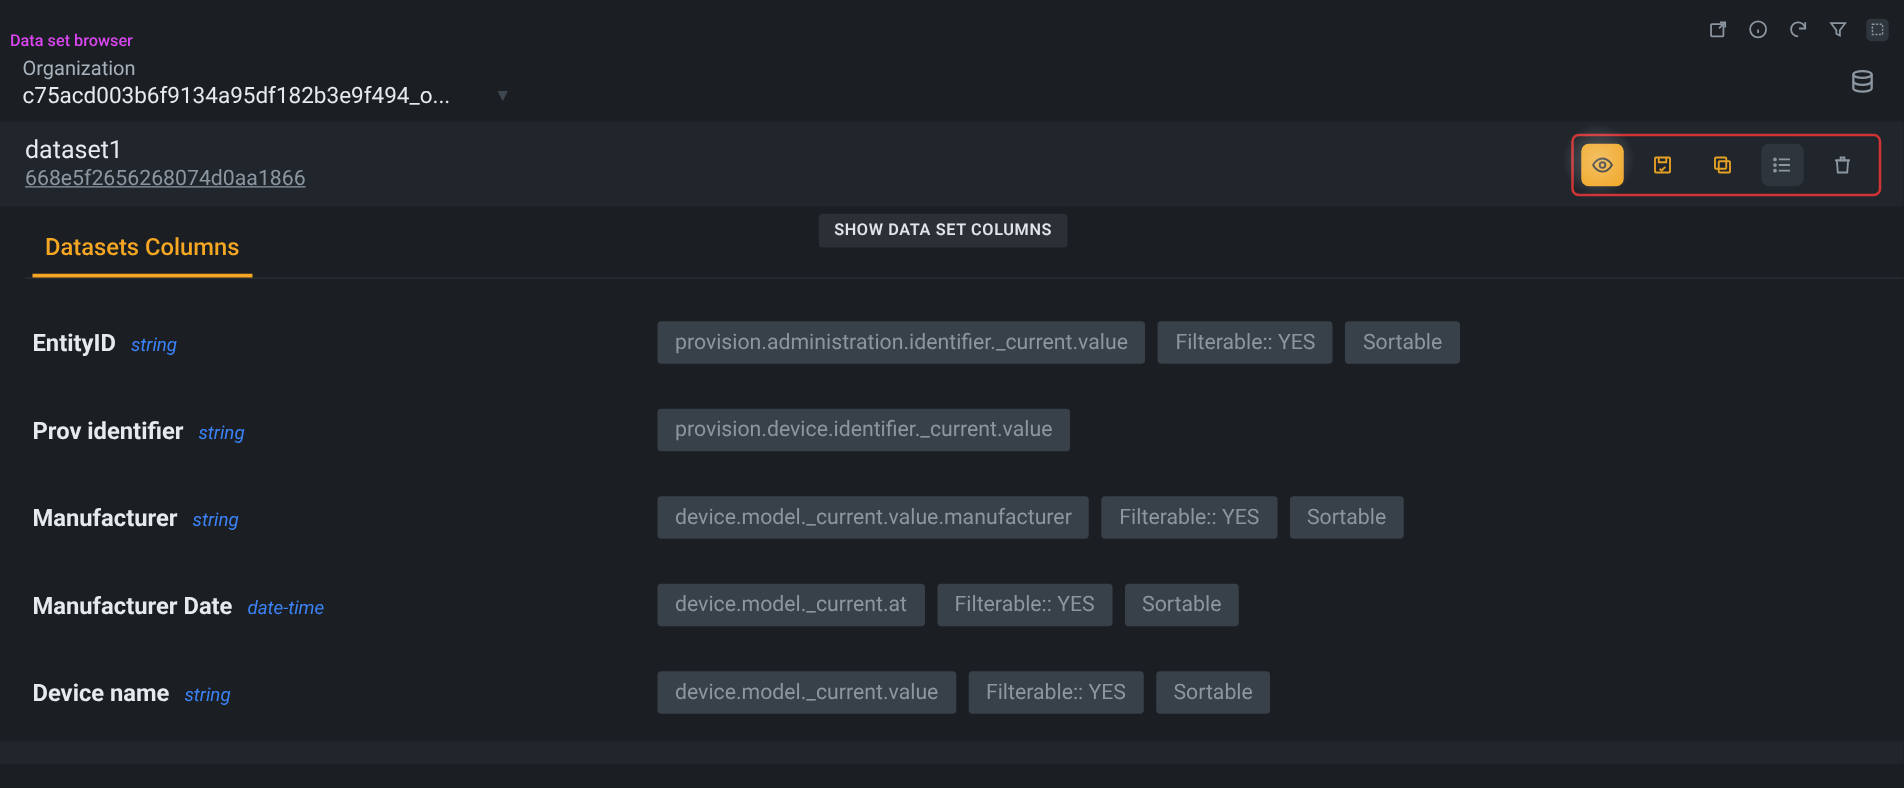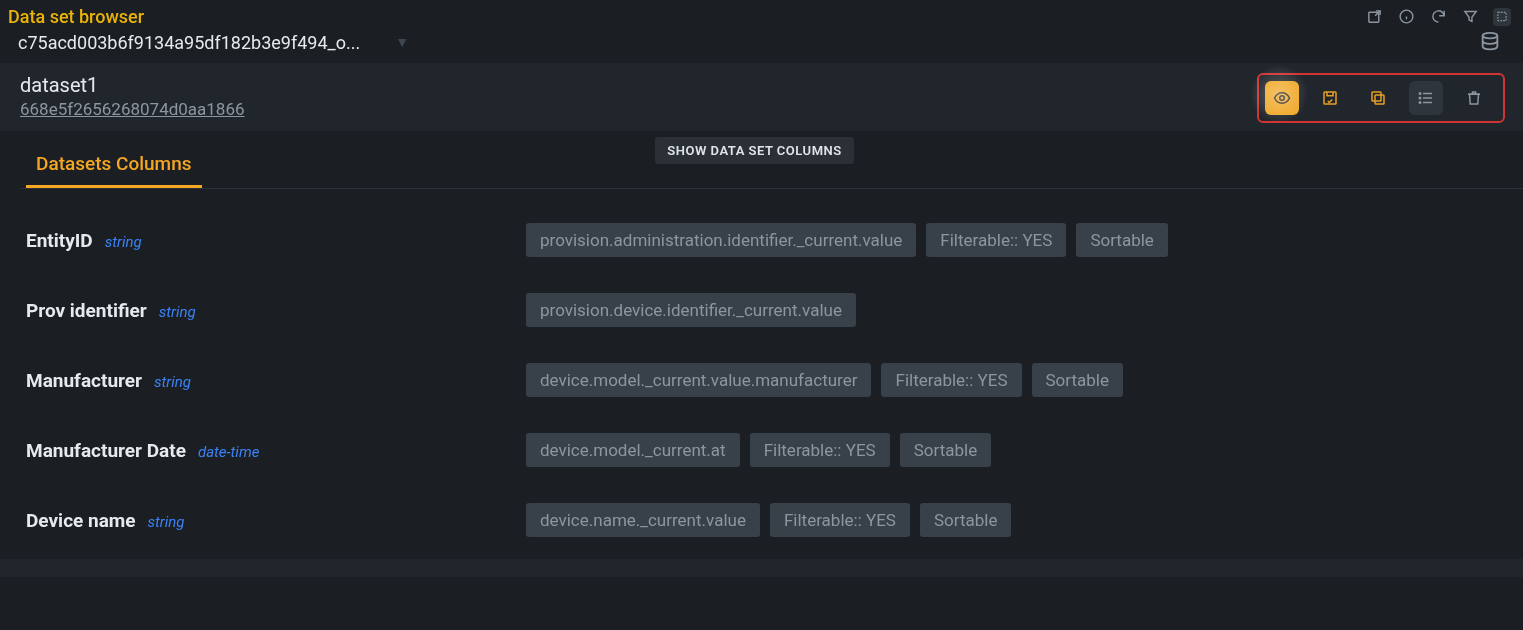--- a/index.html
+++ b/index.html
@@ -12,23 +12,24 @@
   }
 
   
   .title-bar {
     display: flex;
     align-items: center;
     justify-content: space-between;
     padding: 6px 12px 2px 8px;
   }
   .title-text {
-    font-size: 18px;
-    color: #eab308;
+    font-size: 13px;
+    color: #d946ef;
     font-weight: 500;
+    margin-top: 20px;
   }
   .title-icons {
     display: flex;
     gap: 14px;
     align-items: center;
   }
   .title-icons .icon, .top-right-extra .icon {
     width: 18px; height: 18px;
     display: flex; align-items: center; justify-content: center;
     color: #8c96a1;
@@ -237,20 +238,21 @@
     <span class="icon" style="background:#2e353c;border-radius:4px;padding:2px;">
       <svg viewBox="0 0 24 24" width="17" height="17" stroke-width="2" stroke-dasharray="3 2">
           <rect x="5" y="5" width="14" height="14"></rect>
         </svg>
     </span>
   </div>
 </div>
 
 <div class="org-row">
   <div class="org-field">
+    <div class="org-label">Organization</div>
     <div class="org-value">
       <span>c75acd003b6f9134a95df182b3e9f494_o...</span>
       <span class="chev">▼</span>
     </div>
   </div>
   <div class="top-right-extra">
     <span class="db-icon">
       <svg viewBox="0 0 24 24" width="22" height="22" stroke-width="2" fill="none" stroke="currentColor">
         <ellipse cx="12" cy="5" rx="8" ry="3"></ellipse>
         <path d="M4 5v6c0 1.7 3.6 3 8 3s8-1.3 8-3V5"></path>
@@ -359,20 +361,20 @@
       <span class="badge">Sortable</span>
     </div>
   </div>
 
   <div class="col-row">
     <div class="col-name-wrap">
       <span class="col-name">Device name</span>
         <span class="col-type">string</span>
     </div>
     <div class="badges">
-      <span class="badge">device.name._current.value</span>
+      <span class="badge">device.model._current.value</span>
       <span class="badge">Filterable:: YES</span>
       <span class="badge">Sortable</span>
     </div>
   </div>
 </div>
 
 <div class="bottom-strip"></div>
 
 </body></html>

